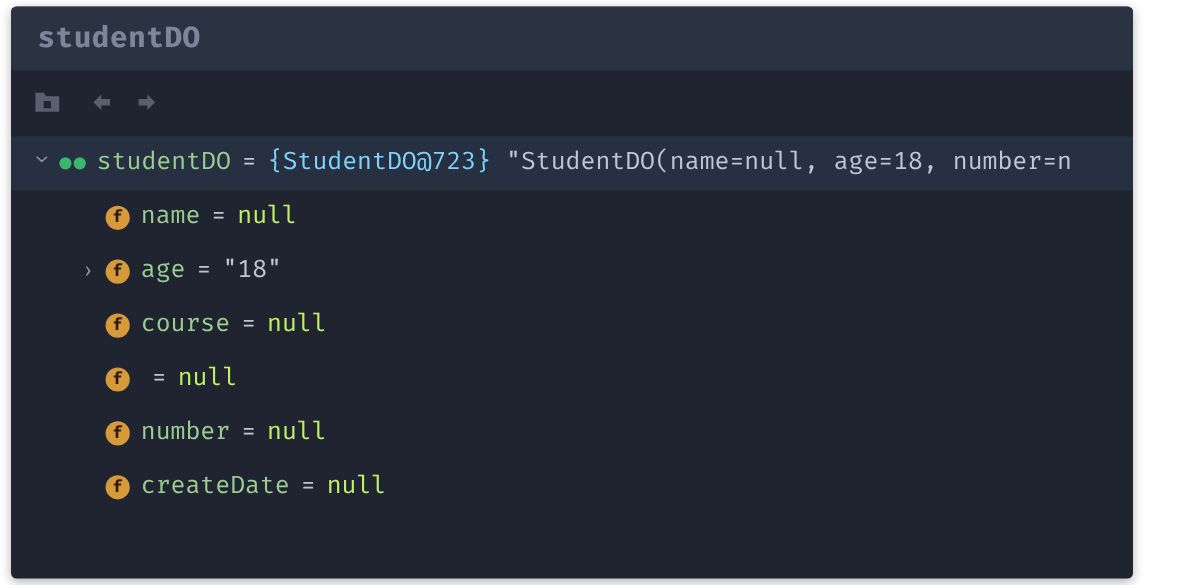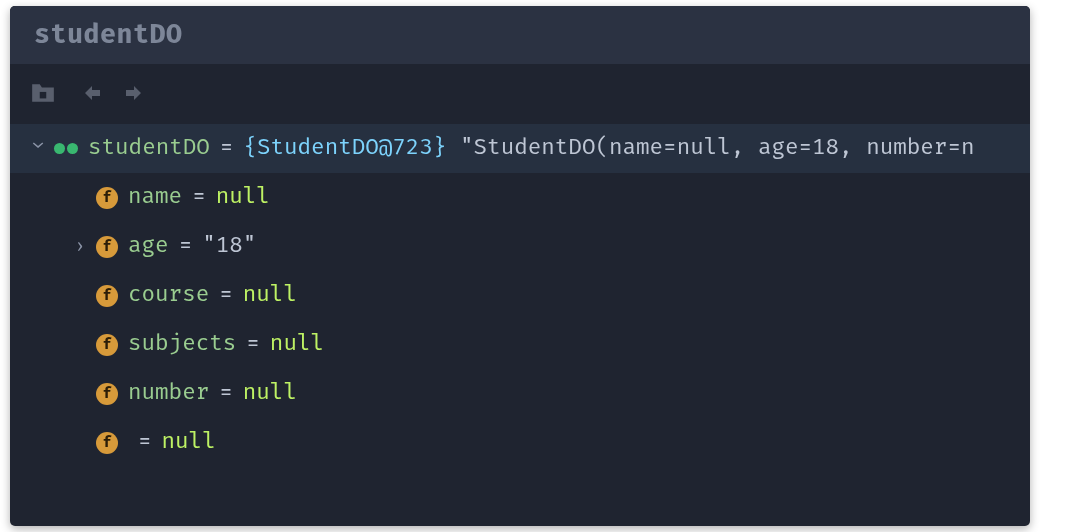--- a/index.html
+++ b/index.html
@@ -163,33 +163,33 @@
         <div class="row child">
           <span class="chev"></span>
           <span class="f-icon">f</span>
           <span class="var">course</span>
           <span class="eq">=</span>
           <span class="nullv">null</span>
         </div>
         <div class="row child">
           <span class="chev"></span>
           <span class="f-icon">f</span>
-          <span class="var">subjects</span>
           <span class="eq">=</span>
           <span class="nullv">null</span>
         </div>
         <div class="row child">
           <span class="chev"></span>
           <span class="f-icon">f</span>
           <span class="var">number</span>
           <span class="eq">=</span>
           <span class="nullv">null</span>
         </div>
         <div class="row child">
           <span class="chev"></span>
           <span class="f-icon">f</span>
+          <span class="var">createDate</span>
           <span class="eq">=</span>
           <span class="nullv">null</span>
         </div>
       </div>
 
   </div>
 </div>
 
 </body></html>

